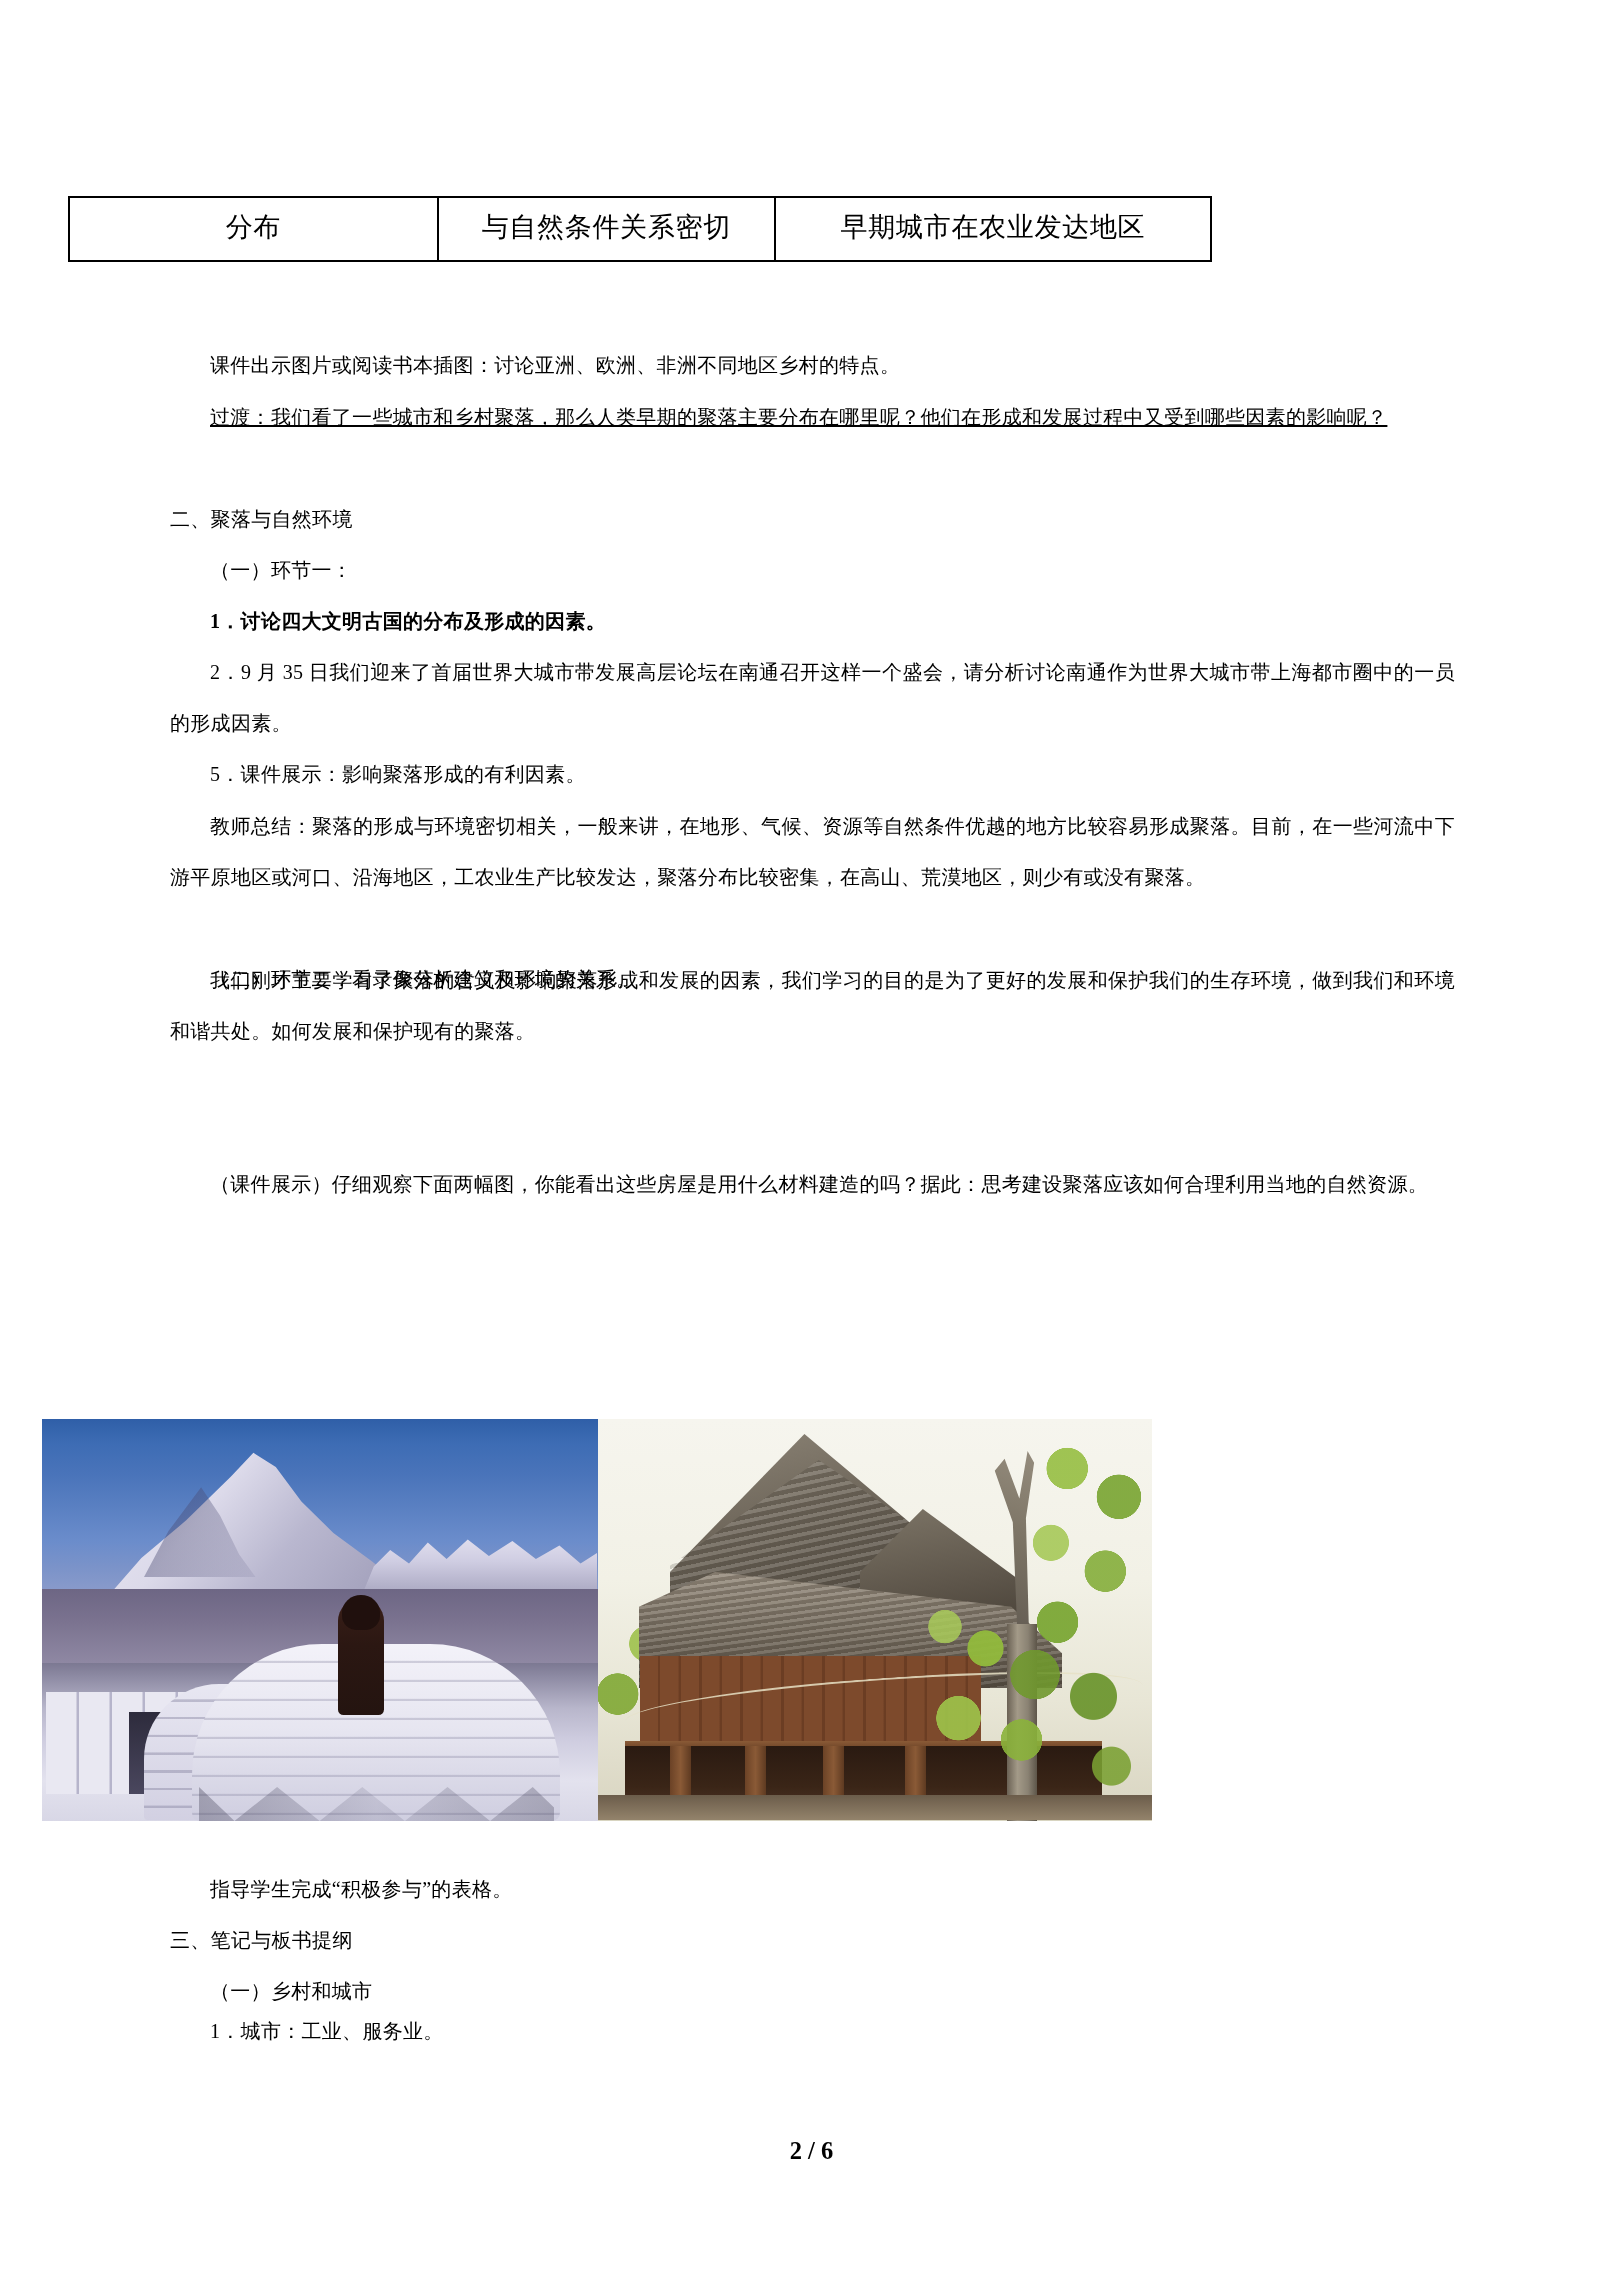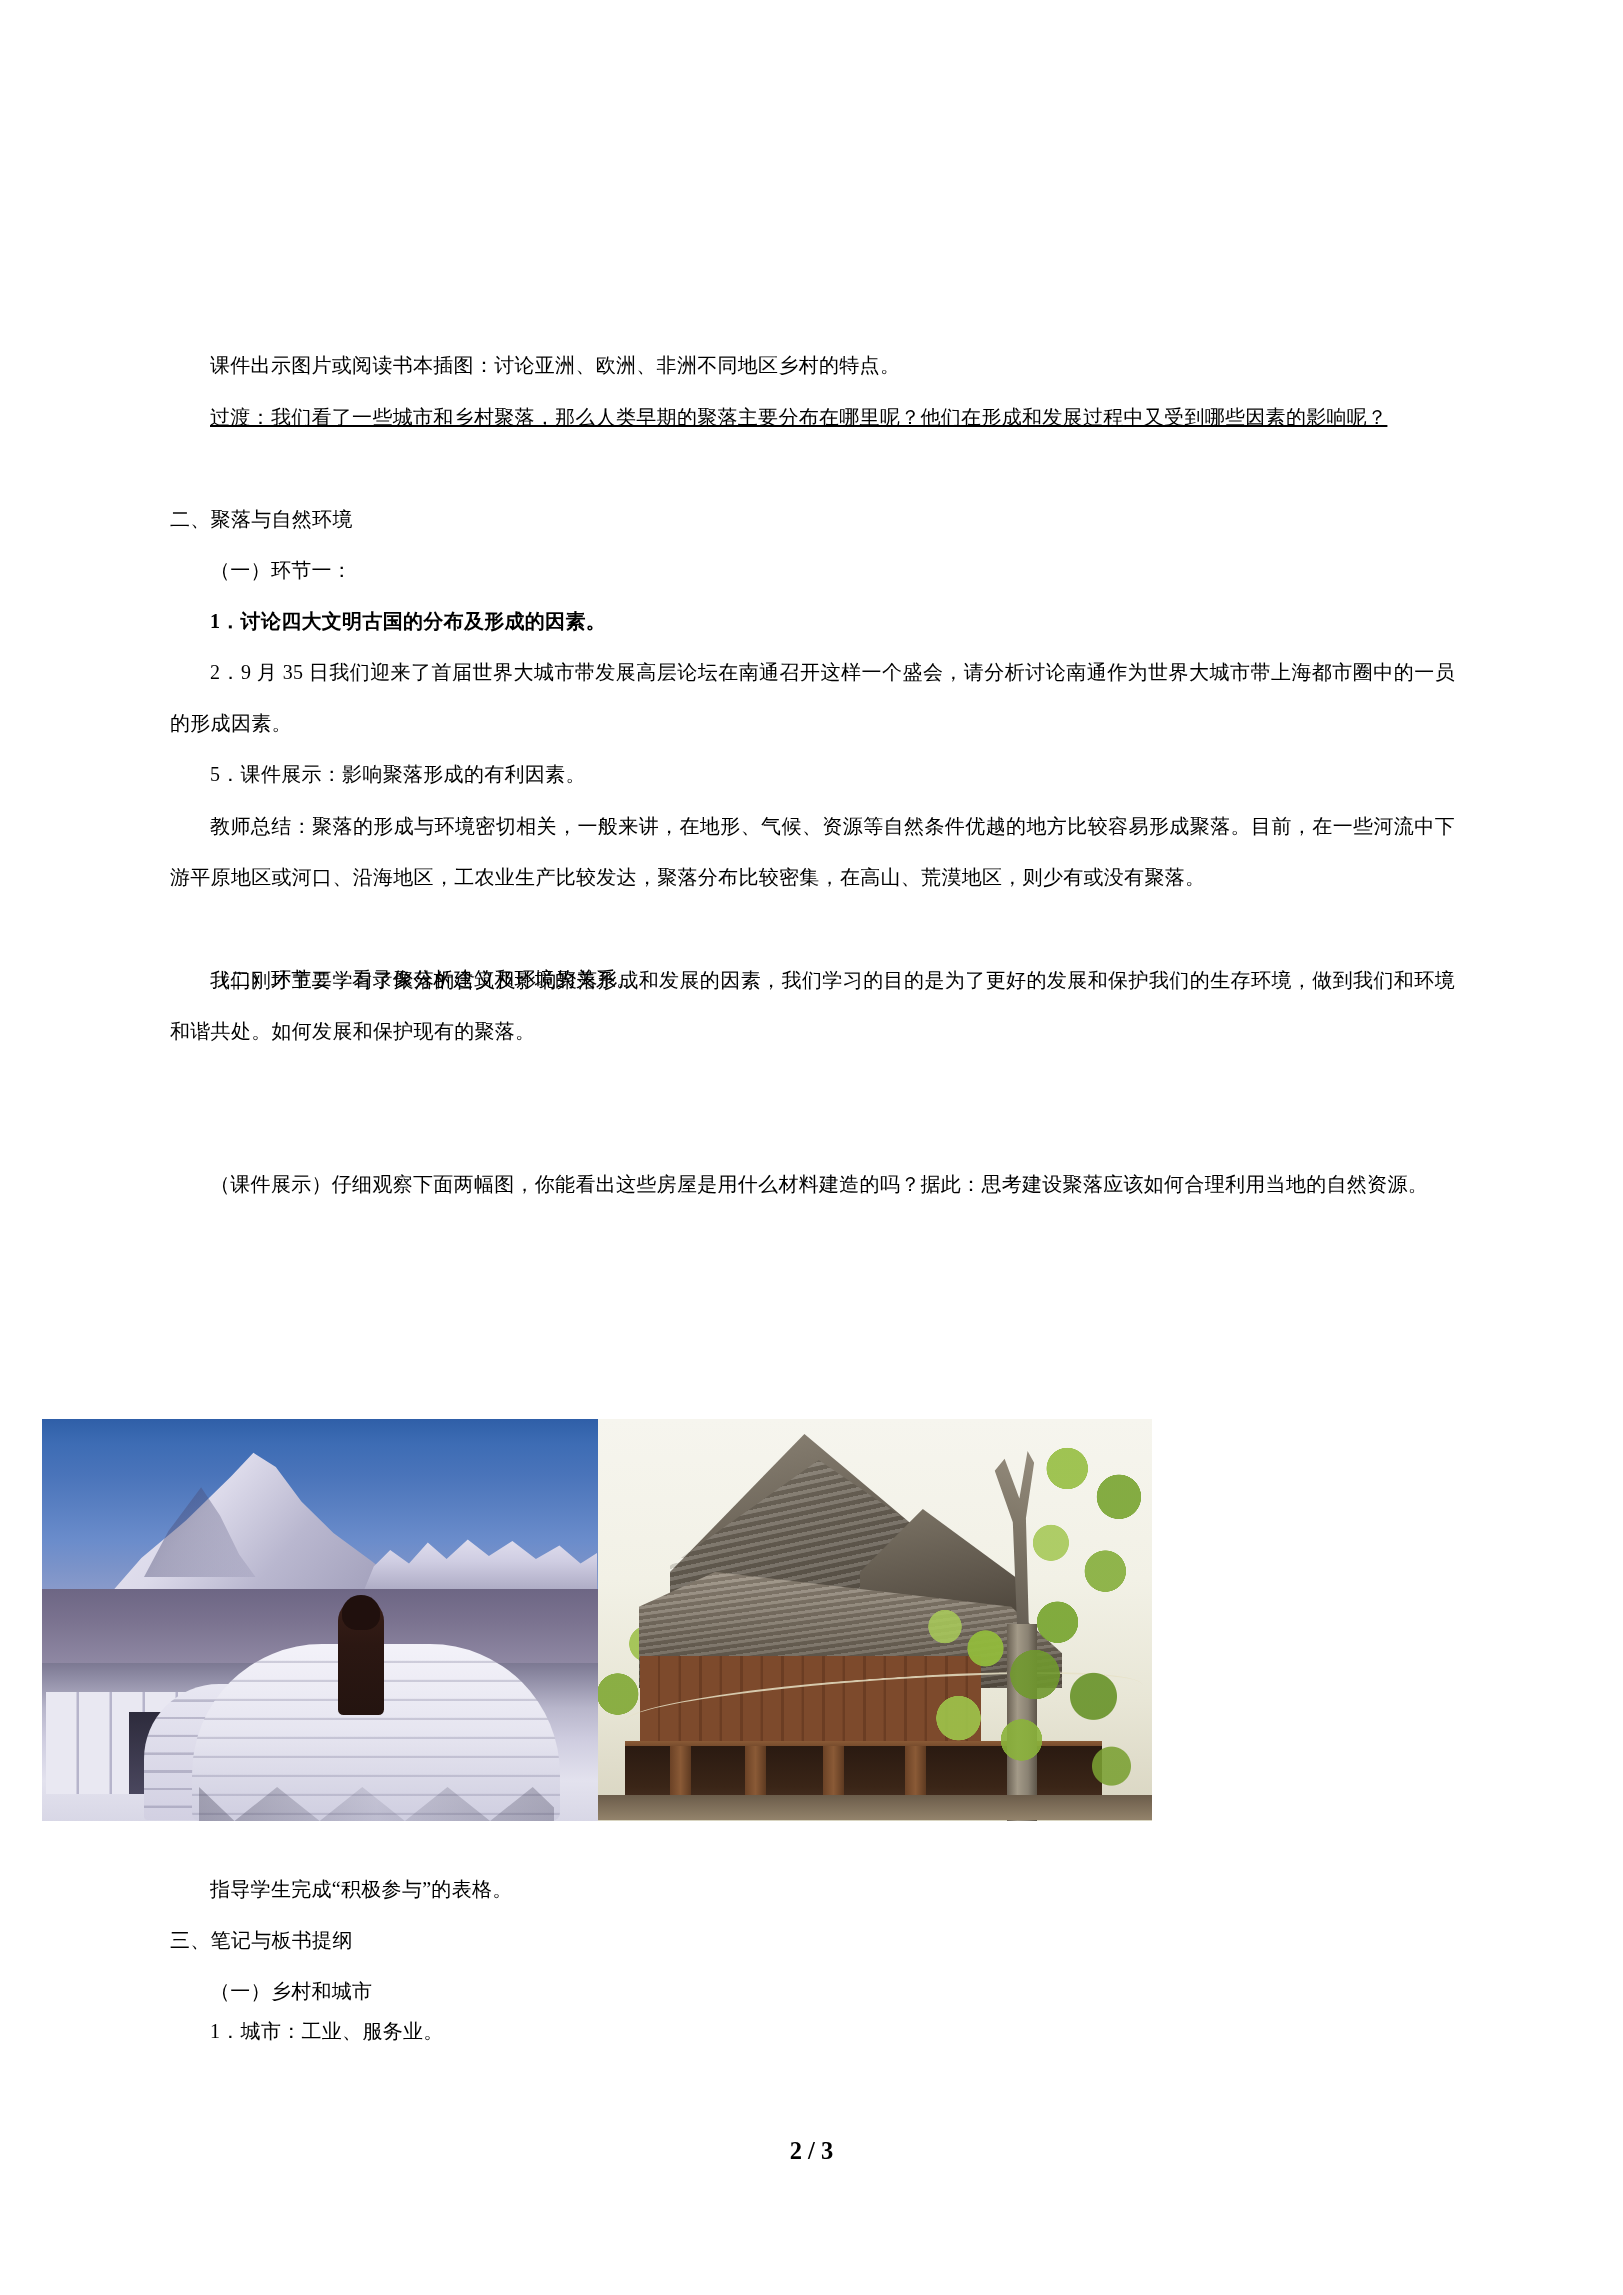--- a/index.html
+++ b/index.html
@@ -383,20 +383,25 @@
     font-family: "Liberation Serif", "DejaVu Serif", serif;
   }
 </style>
 </head>
 <body>
 
 <div class="page">
 
   <table class="summary-table">
     <tbody>
+      <tr>
+        <td class="col-label">分布</td>
+        <td class="col-mid">与自然条件关系密切</td>
+        <td class="col-right">早期城市在农业发达地区</td>
+      </tr>
     </tbody>
   </table>
 
   <div class="content">
 
     <p class="para indent1" style="top:320px;">课件出示图片或阅读书本插图：讨论亚洲、欧洲、非洲不同地区乡村的特点。</p>
 
     <p class="para indent1" style="top:372px;text-decoration:underline;">过渡：我们看了一些城市和乡村聚落，那么人类早期的聚落主要分布在哪里呢？他们在形成和发展过程中又受到哪些因素的影响呢？</p>
 
     <p class="para flush" style="top:474px;">二、聚落与自然环境</p>
@@ -459,16 +464,16 @@
       <div class="stilt-wire"></div>
       <div class="stilt-tree-branch"></div>
       <div class="stilt-tree-trunk"></div>
       <div class="stilt-foliage-a"></div>
       <div class="stilt-foliage-b"></div>
       <div class="stilt-ground"></div>
     </div>
 
   </div>
 
-  <div class="page-number">2 / 3</div>
+  <div class="page-number">2 / 6</div>
 
 </div>
 
 
 </body></html>

